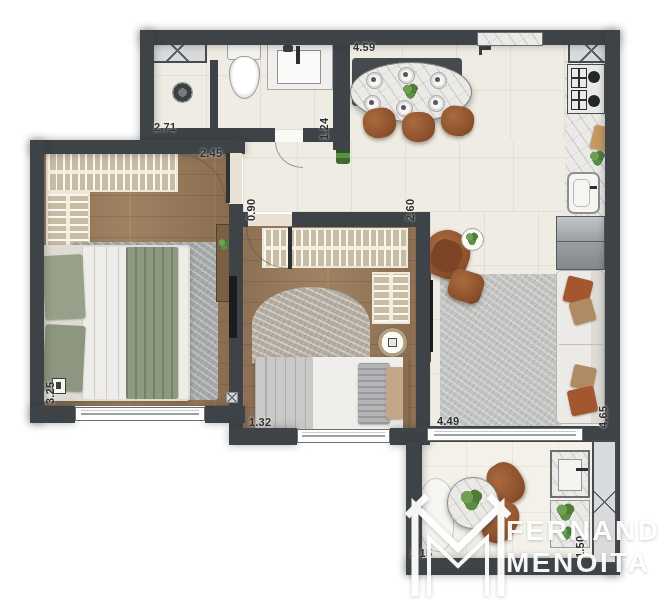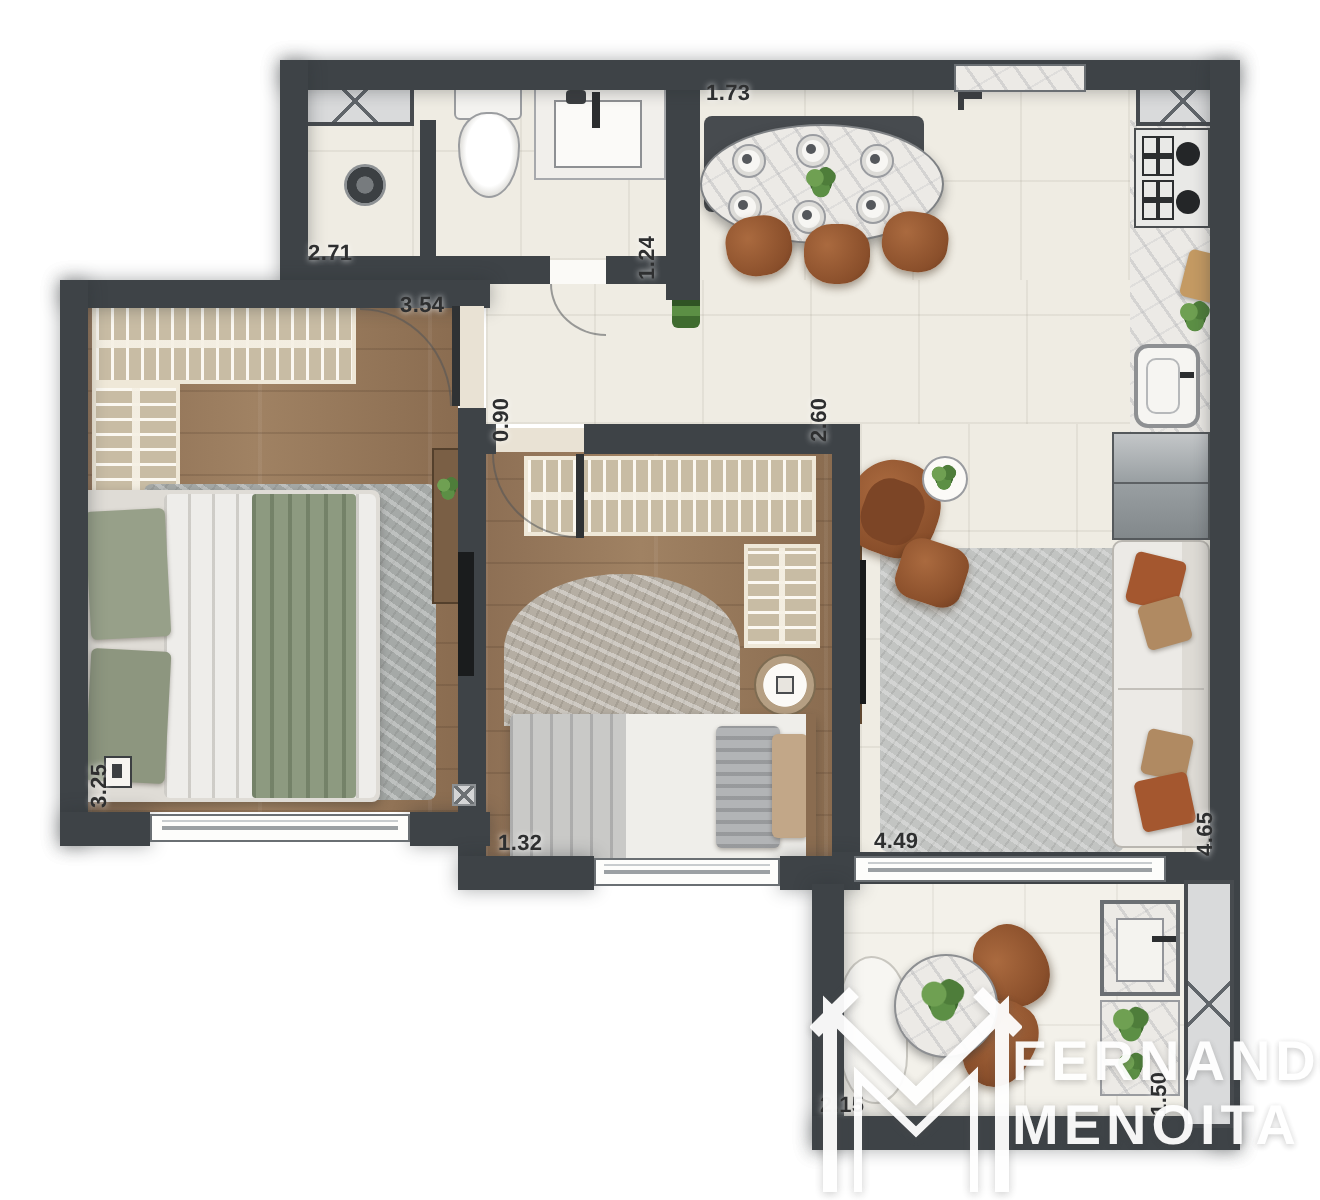--- a/index.html
+++ b/index.html
@@ -228,23 +228,23 @@
   <div class="abs" style="left:479px;top:46px;width:12px;height:9px;background:linear-gradient(90deg,#3a3d40 0 3px,transparent 3px),linear-gradient(0deg,transparent 60%,#3a3d40 60%);z-index:27;"></div>
   <div class="abs" style="left:275px;top:130px;width:28px;height:12px;background:#fbfaf7;z-index:26;"></div>
   <div class="abs arc" style="left:275px;top:142px;width:28px;height:26px;border-top:0;border-right:0;border-radius:0 0 0 100%;z-index:26;"></div>
   <div class="abs" style="left:230px;top:153px;width:12px;height:51px;background:#e9e2d4;z-index:26;"></div>
   <div class="abs" style="left:226px;top:153px;width:4px;height:50px;background:#2f3234;z-index:27;"></div>
   <div class="abs arc" style="left:180px;top:154px;width:46px;height:49px;border-left:0;border-bottom:0;border-radius:0 100% 0 0;z-index:26;"></div>
   <div class="abs" style="left:248px;top:214px;width:44px;height:12px;background:#e9e2d4;z-index:26;"></div>
   <div class="abs" style="left:288px;top:227px;width:4px;height:42px;background:#2f3234;z-index:27;"></div>
   <div class="abs arc" style="left:246px;top:227px;width:43px;height:42px;border-right:0;border-top:0;border-radius:0 0 0 100%;z-index:26;"></div>
 
-  <div class="abs label" style="left:353px;top:41px;">1.73</div>
+  <div class="abs label" style="left:353px;top:41px;">4.59</div>
   <div class="abs label" style="left:154px;top:121px;">2.71</div>
-  <div class="abs label" style="left:200px;top:147px;">3.54</div>
+  <div class="abs label" style="left:200px;top:147px;">2.45</div>
   <div class="abs label vlabel" style="left:318px;top:140px;">1.24</div>
   <div class="abs label vlabel" style="left:245px;top:221px;">0.90</div>
   <div class="abs label vlabel" style="left:404px;top:221px;">2.60</div>
   <div class="abs label vlabel" style="left:44px;top:404px;">3.25</div>
   <div class="abs label" style="left:249px;top:416px;">1.32</div>
   <div class="abs label" style="left:437px;top:415px;">4.49</div>
   <div class="abs label vlabel" style="left:597px;top:428px;">4.65</div>
   <div class="abs label" style="left:410px;top:547px;">2.15</div>
   <div class="abs label vlabel" style="left:574px;top:558px;">1.50</div>
 

